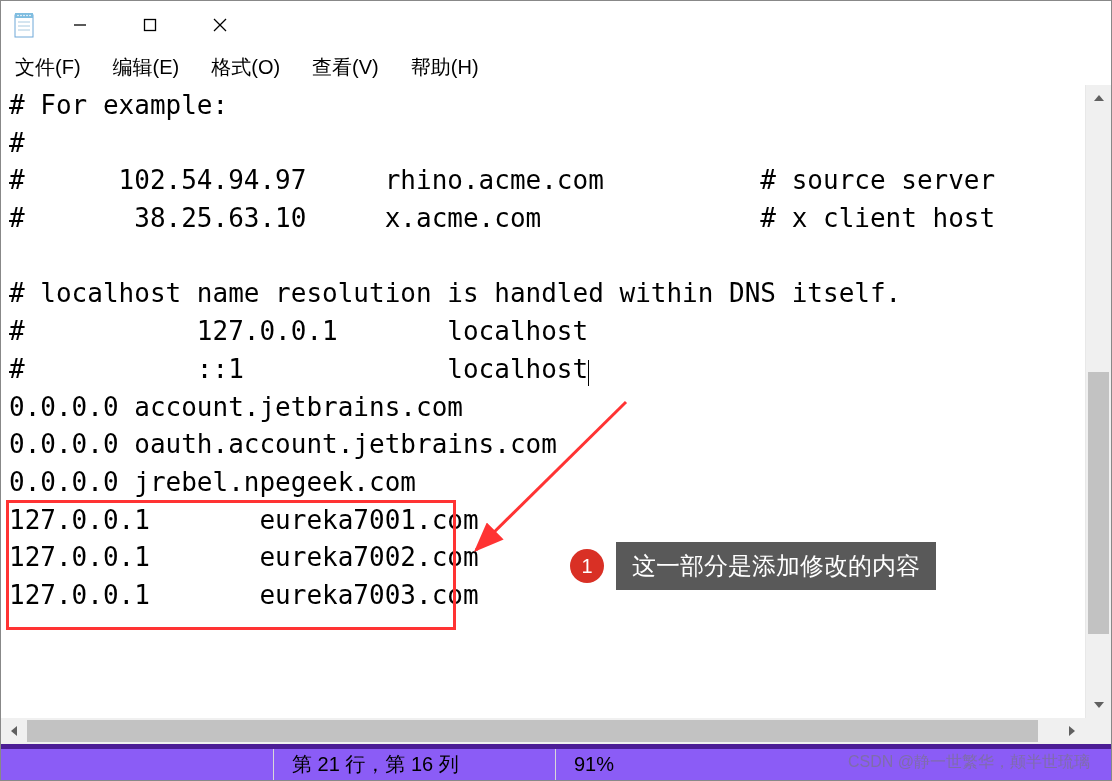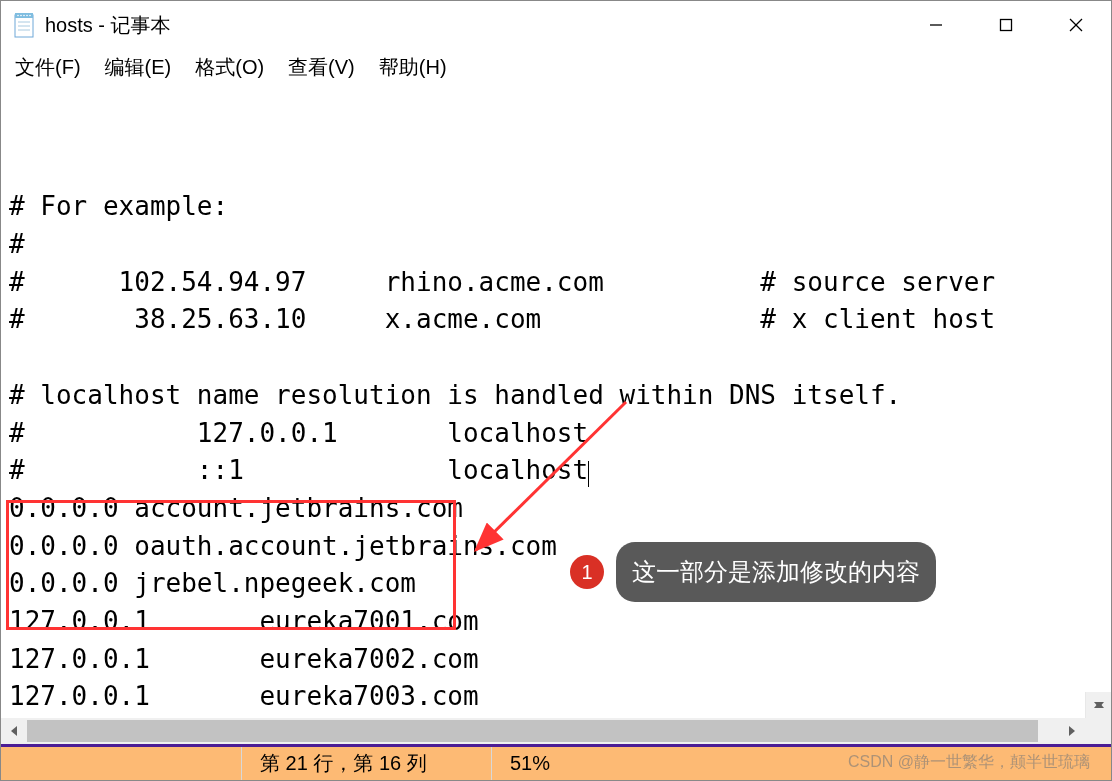--- a/index.html
+++ b/index.html
@@ -56,33 +56,32 @@
       align-items: center;
       justify-content: center;
       font-size: 18px;
       color: #000;
     }
     .menubar {
       height: 36px;
       display: flex;
       align-items: center;
       padding-left: 10px;
-      gap: 16px;
+      gap: 24px;
       font-size: 20px;
       color: #000;
     }
     .menubar-item {
       padding: 2px 4px;
     }
     .content-area {
       flex: 1;
       display: flex;
       position: relative;
       overflow: hidden;
-      align-items: flex-end;
     }
     .text-content {
       flex: 1;
       padding: 2px 8px 2px 8px;
       font-family: Consolas, "Microsoft YaHei", monospace;
       font-size: 26px;
       line-height: 1.45;
       color: #000;
       white-space: pre;
       overflow: hidden;
@@ -148,23 +147,24 @@
       background: #c2c2c2;
     }
     .scroll-corner {
       width: 26px;
       background: #f0f0f0;
     }
     .statusbar {
       height: 36px;
       display: flex;
       align-items: center;
-      border-top: 3px solid #4c1d95;
+      border-top: 5px solid #4c1d95;
       font-size: 20px;
-      background: #fdba74;
+      background: #8b5cf6;
+      gap: 32px;
     }
     .status-cell {
       border-left: 1px solid #d8d8d8;
       padding: 0 18px;
       height: 100%;
       display: flex;
       align-items: center;
     }
     .status-spacer {
       flex: 0 0 240px;
@@ -189,22 +189,21 @@
       display: flex;
       align-items: center;
       justify-content: center;
       font-size: 20px;
       margin-right: 12px;
     }
     .callout-text {
       background: #595959;
       color: #fff;
       font-size: 24px;
-      padding: 14px 16px;
-      border-radius: 19px;
+      padding: 8px 16px;
     }
     .annotation-arrow {
       position: absolute;
       pointer-events: none;
     }
     .watermark {
       position: absolute;
       right: 22px;
       bottom: 8px;
       font-size: 16px;
@@ -232,21 +231,20 @@
         <circle cx="5" cy="3.5" r="0.8" fill="#fff"></circle>
         <circle cx="8" cy="3.5" r="0.8" fill="#fff"></circle>
         <circle cx="11" cy="3.5" r="0.8" fill="#fff"></circle>
         <circle cx="14" cy="3.5" r="0.8" fill="#fff"></circle>
         <circle cx="17" cy="3.5" r="0.8" fill="#fff"></circle>
         <line x1="5" y1="10" x2="17" y2="10" stroke="#a9cae0" stroke-width="1"></line>
         <line x1="5" y1="14" x2="17" y2="14" stroke="#a9cae0" stroke-width="1"></line>
         <line x1="5" y1="18" x2="17" y2="18" stroke="#a9cae0" stroke-width="1"></line>
       </svg>
     </div>
-    <div class="titlebar-title">hosts - 记事本</div>
     <div class="titlebar-controls">
       <div class="titlebar-btn">
         <svg width="14" height="14" viewBox="0 0 14 14">
             <line x1="1" y1="7" x2="13" y2="7" stroke="#000" stroke-width="1.3"></line>
           </svg>
       </div>
       <div class="titlebar-btn">
         <svg width="14" height="14" viewBox="0 0 14 14">
             <rect x="1.5" y="1.5" width="11" height="11" fill="none" stroke="#000" stroke-width="1.3"></rect>
           </svg>
@@ -315,21 +313,21 @@
             <path d="M0 0 L6 5 L0 10 Z" fill="#606060"></path>
           </svg>
       </div>
     </div>
     <div class="scroll-corner"></div>
   </div>
 
   <div class="statusbar">
     <div class="status-spacer"></div>
     <div class="status-cell" style="flex:0 0 250px">第 21 行，第 16 列</div>
-    <div class="status-cell" style="flex:0 0 120px">51%</div>
+    <div class="status-cell" style="flex:0 0 120px">91%</div>
   </div>
 </div>
 
 <div class="annotation-box" style="left:6px; top:500px; width:450px; height:130px;"></div>
 
 <svg class="annotation-arrow" style="left:456px; top:392px; width:180px; height:168px;" viewBox="0 0 180 168">
   <defs>
     <marker id="arrowhead" markerWidth="10" markerHeight="8" refX="9" refY="4" orient="auto">
       <polygon points="0 0, 10 4, 0 8" fill="#ff3333"></polygon>
     </marker>

